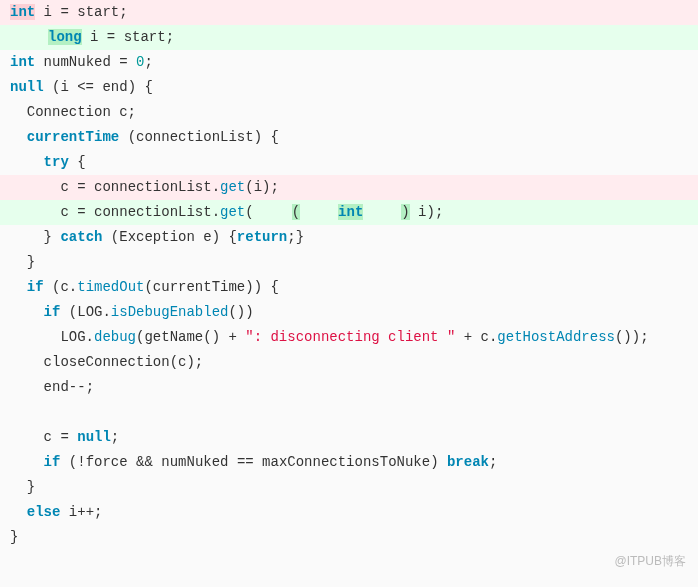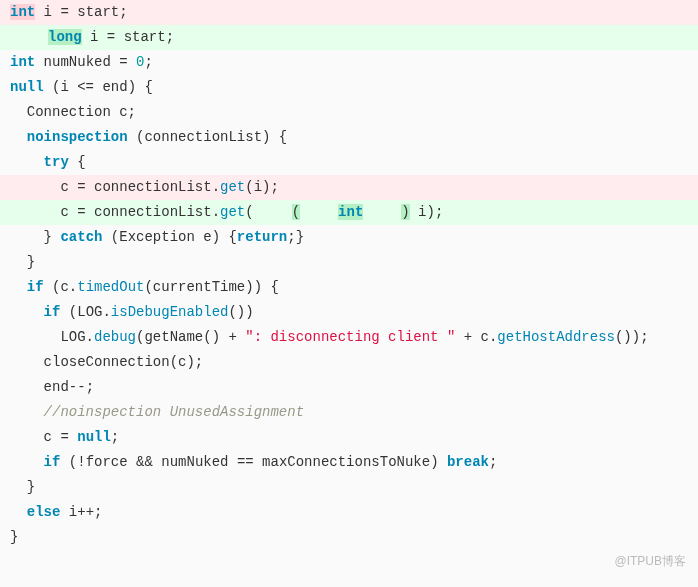--- a/index.html
+++ b/index.html
@@ -20,31 +20,31 @@
 </style>
 </head>
 <body>
 
 <div class="code-container">
     <div class="line line-removed"><span class="kw hl-removed">int</span><span> i </span><span class="op">=</span><span> start;</span></div>
     <div class="line line-added"><span class="kw hl-added">long</span><span> i </span><span class="op">=</span><span> start;</span></div>
     <div class="line"><span class="kw">int</span><span> numNuked </span><span class="op">=</span><span> </span><span class="num">0</span><span>;</span></div>
     <div class="line"><span class="kw">null</span><span> (i </span><span class="op">&lt;=</span><span> end) {</span></div>
     <div class="line"><span>  Connection c;</span></div>
-    <div class="line"><span>  </span><span class="kw">noinspection</span><span> (connectionList) {</span></div>
+    <div class="line"><span>  </span><span class="kw">currentTime</span><span> (connectionList) {</span></div>
     <div class="line"><span>    </span><span class="kw">try</span><span> {</span></div>
     <div class="line line-removed"><span>      c </span><span class="op">=</span><span> connectionList.</span><span class="method">get</span><span>(i);</span></div>
     <div class="line line-added"><span>      c </span><span class="op">=</span><span> connectionList.</span><span class="method">get</span><span>(</span><span class="hl-added">(</span><span class="kw hl-added">int</span><span class="hl-added">)</span><span> i);</span></div>
     <div class="line"><span>    } </span><span class="kw">catch</span><span> (Exception e) {</span><span class="kw">return</span><span>;}</span></div>
     <div class="line"><span>  }</span></div>
     <div class="line"><span>  </span><span class="kw">if</span><span> (c.</span><span class="method">timedOut</span><span>(currentTime)) {</span></div>
     <div class="line"><span>    </span><span class="kw">if</span><span> (LOG.</span><span class="method">isDebugEnabled</span><span>())</span></div>
     <div class="line"><span>      LOG.</span><span class="method">debug</span><span>(getName() </span><span class="op">+</span><span> </span><span class="str">": disconnecting client "</span><span> </span><span class="op">+</span><span> c.</span><span class="method">getHostAddress</span><span>());</span></div>
     <div class="line"><span>    closeConnection(c);</span></div>
     <div class="line"><span>    end</span><span class="op">--</span><span>;</span></div>
-    <div class="line"><span>    </span><span class="comment">//noinspection UnusedAssignment</span></div>
+    <div class="line"><span>    </span></div>
     <div class="line"><span>    c </span><span class="op">=</span><span> </span><span class="kw">null</span><span>;</span></div>
     <div class="line"><span>    </span><span class="kw">if</span><span> (</span><span class="op">!</span><span>force </span><span class="op">&amp;&amp;</span><span> numNuked </span><span class="op">==</span><span> maxConnectionsToNuke) </span><span class="kw">break</span><span>;</span></div>
     <div class="line"><span>  }</span></div>
     <div class="line"><span>  </span><span class="kw">else</span><span> i</span><span class="op">++</span><span>;</span></div>
     <div class="line"><span>}</span></div>
   </div>
 <div class="watermark">@ITPUB博客</div>
 
 </body></html>

